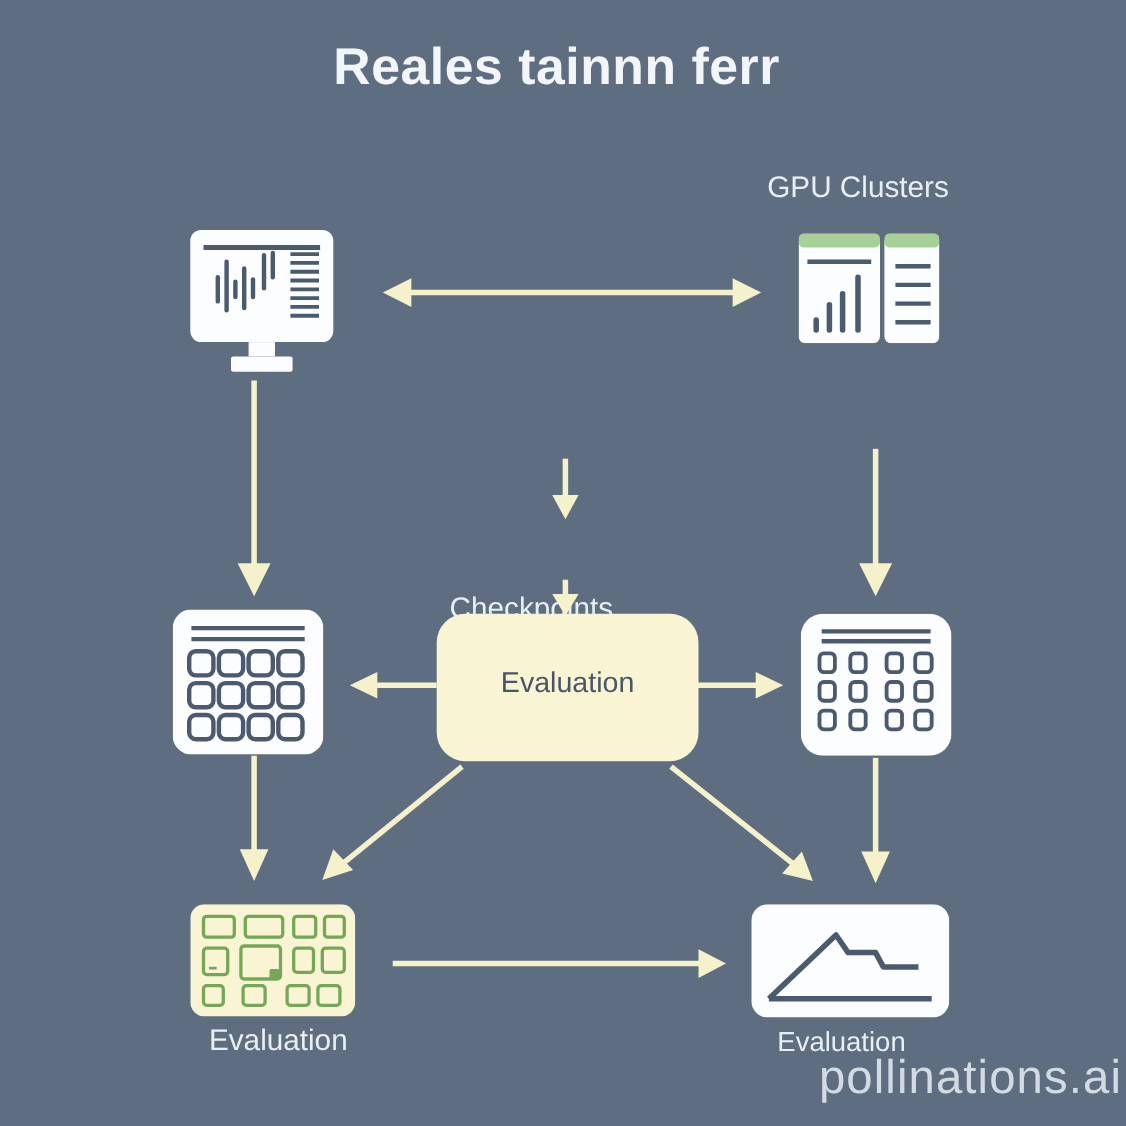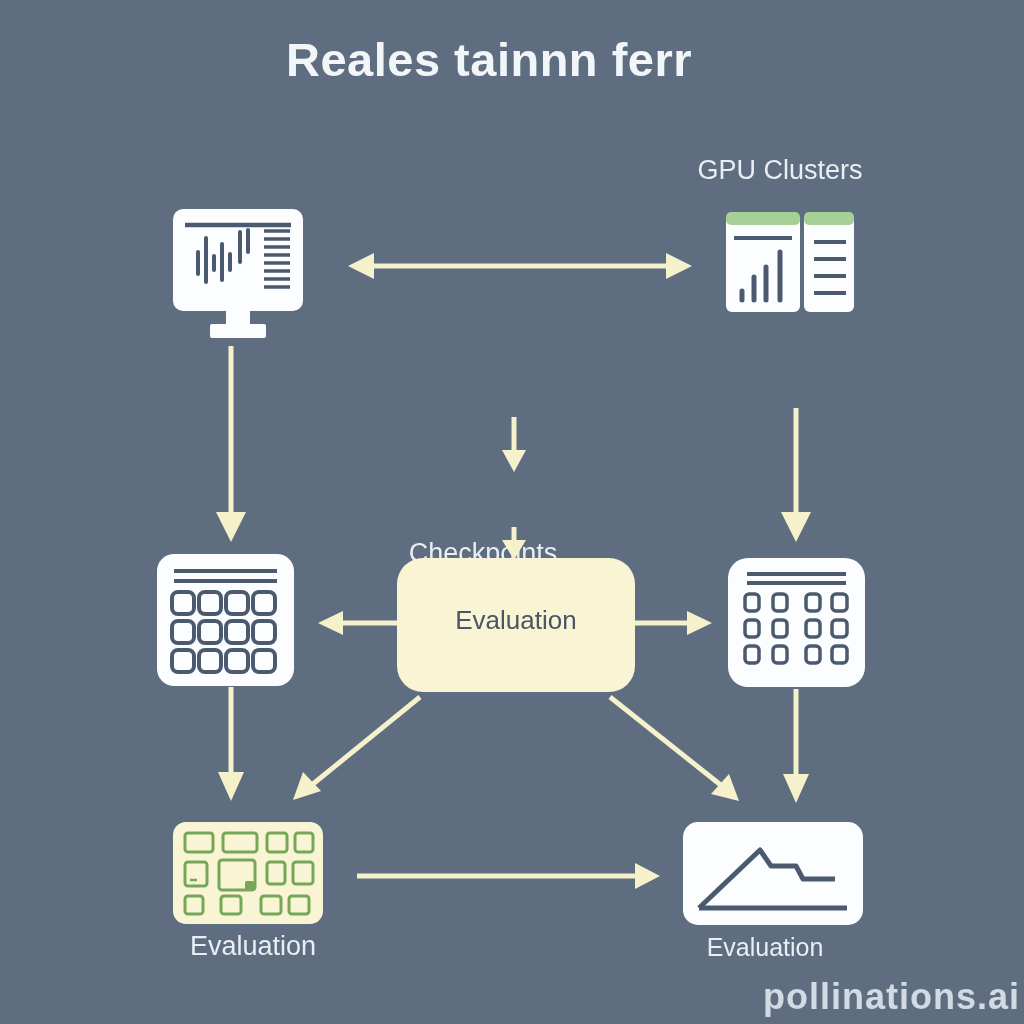--- a/index.html
+++ b/index.html
@@ -12,20 +12,21 @@
     font-family: "Liberation Sans", sans-serif;
   }
   .title {
     position: absolute;
     top: 32px; left: 0; width: 978px;
     text-align: center;
     font-size: 47px;
     font-weight: 700;
     letter-spacing: 0.5px;
     color: var(--title-text, #f3f6f9);
+    padding-left: 17px;
   }
   .node-label {
     position: absolute;
     transform: translateX(-50%);
     white-space: nowrap;
     font-size: 27px;
     font-weight: 400;
     color: var(--label-text, #e9eef4);
   }
   .arrows { position: absolute; left: 0; top: 0; }
@@ -50,26 +51,25 @@
     padding-top: 47px;
     box-sizing: border-box;
   }
   .eval-box span {
     font-size: 26px;
     color: var(--box-text, #4a5668);
   }
   .watermark {
     position: absolute;
     right: 4px; top: 956px;
-    font-size: 36px;
-    font-weight: 700;
+    font-size: 43px;
+    font-weight: 400;
     color: var(--watermark-text, #dce4ec);
     opacity: 0.92;
     letter-spacing: 1px;
-    margin-top: 20px;
   }
 </style>
 </head>
 <body>
 
 <div class="canvas">
 
   <div class="title">Reales tainnn ferr</div>
 
   <div class="node-label" style="left:780px; top:127px;margin-top:28px;">GPU Clusters</div>

